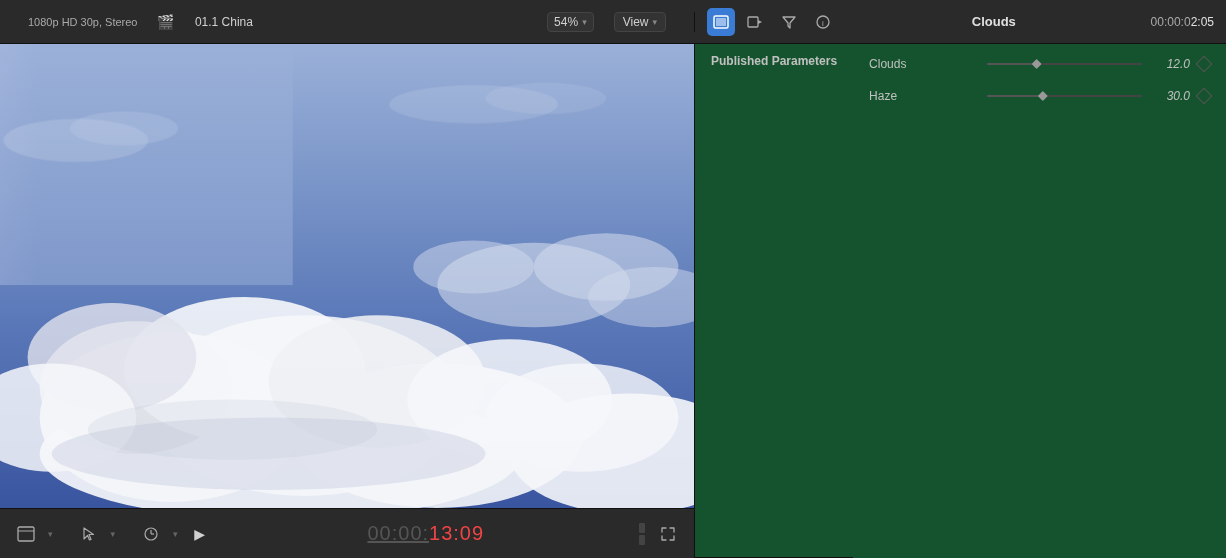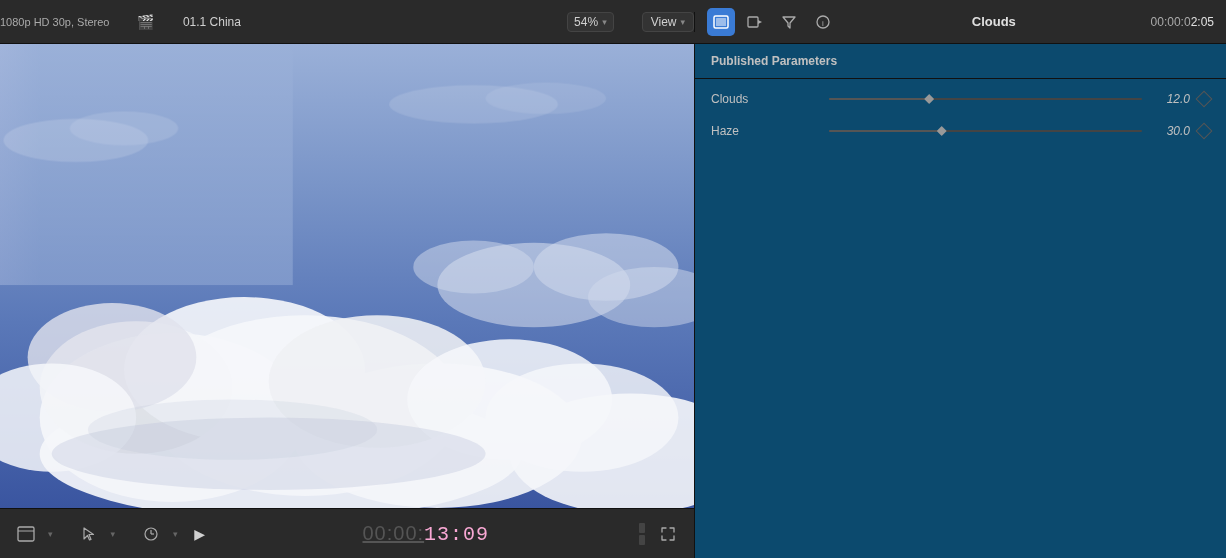--- a/index.html
+++ b/index.html
@@ -20,22 +20,22 @@
       align-items: center;
       background: #2a2a2a;
       height: 44px;
       border-bottom: 1px solid #111;
       flex-shrink: 0;
     }
     .top-bar-left {
       display: flex;
       align-items: center;
       width: 695px;
-      padding: 0 0;
-      gap: 28px;
+      padding: 0 28px;
+      gap: 20px;
       border-right: 1px solid #111;
     }
     .top-bar-right {
       display: flex;
       align-items: center;
       flex: 1;
       padding: 0 12px;
       justify-content: space-between;
     }
     .resolution-label {
@@ -171,23 +171,22 @@
       text-align: center;
     }
     .fullscreen-btn {
       color: #aaa;
       font-size: 14px;
     }
 
     
     .right-panel {
       flex: 1;
-      background: #0c4a6e;
-      display: flex;
-      flex-direction: column;
+      background: #14532d;
+      display: flex;
       overflow: hidden;
     }
     .params-header {
       padding: 10px 16px;
       font-size: 12px;
       font-weight: 600;
       color: #c0c0c0;
       border-bottom: 1px solid #111;
       flex-shrink: 0;
     }
@@ -389,21 +388,21 @@
         <svg width="16" height="16" viewBox="0 0 16 16" fill="none">
           <circle cx="8" cy="8" r="6" stroke="#aaa" stroke-width="1.2" fill="none"></circle>
           <line x1="8" y1="8" x2="8" y2="4" stroke="#aaa" stroke-width="1.2"></line>
           <line x1="8" y1="8" x2="11" y2="8" stroke="#aaa" stroke-width="1.2"></line>
         </svg>
       </div>
       <span class="chevron" style="color:#666">▾</span>
       <div style="flex:1;display:flex;align-items:center;justify-content:center;gap:12px;">
         <div class="transport-btn play-btn">▶</div>
         <div class="timecode-display">
-          <span style="color:#555;text-decoration:underline;">00:00:</span><span style="color:#f9a8d4;font-weight:400;font-family:Liberation Mono, monospace;">13:09</span>
+          <span style="color:#555;text-decoration:underline;">00:00:</span><span style="color:#ef4444;font-weight:400;">13:09</span>
         </div>
 
         <div style="width:8px;height:22px;display:flex;flex-direction:column;gap:2px;align-items:center;">
           <div style="width:6px;height:10px;background:#444;border-radius:1px;"></div>
           <div style="width:6px;height:10px;background:#444;border-radius:1px;"></div>
         </div>
       </div>
       <div class="transport-btn fullscreen-btn">
         <svg width="16" height="16" viewBox="0 0 16 16" fill="none">
           <path d="M2 6 L2 2 L6 2" stroke="#aaa" stroke-width="1.3" fill="none" stroke-linecap="round" stroke-linejoin="round"></path>

